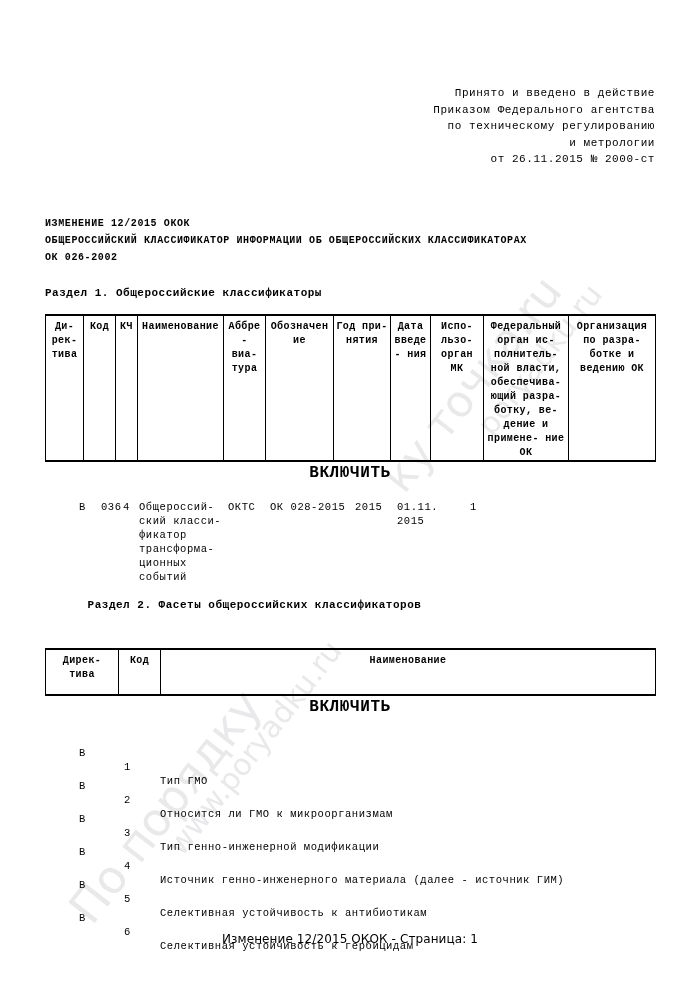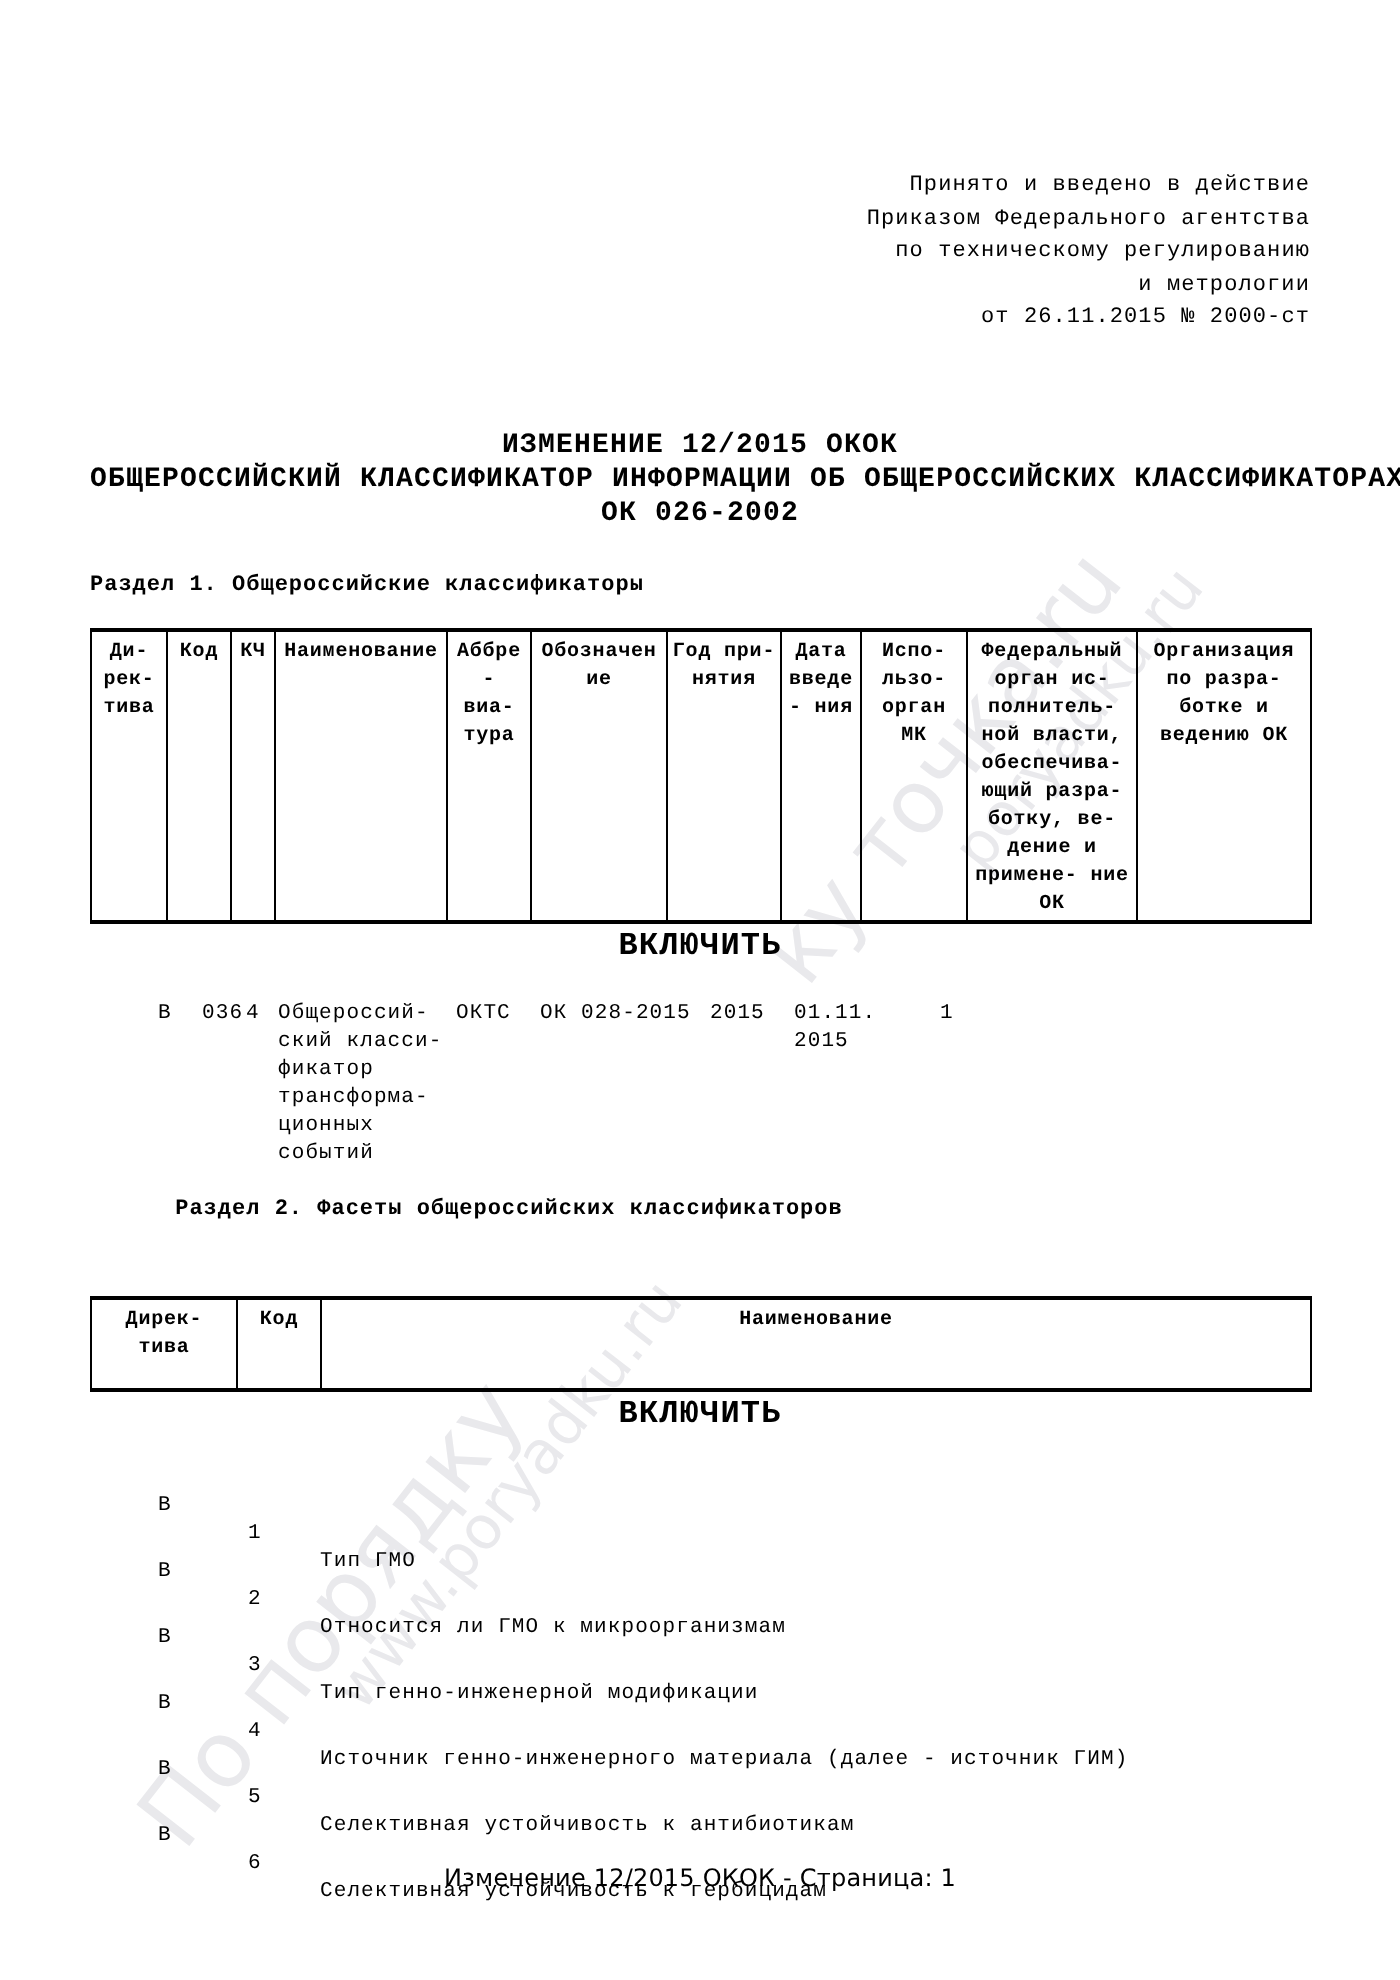--- a/index.html
+++ b/index.html
@@ -53,22 +53,21 @@
     letter-spacing: 0.55px;
     white-space: pre;
   }
   .doc-head .blk2 { margin-top: 16px; }
 
   .title {
     position: absolute;
     top: 215px;
     left: 45px;
     width: 610px;
-    text-align: center;
-    font-size: 14px;
+    font-size: 10px;
     font-weight: bold;
     line-height: 17px;
     letter-spacing: 0.6px;
     white-space: pre;
   }
 
   .section-head {
     position: absolute;
     left: 45px;
     font-size: 11px;

